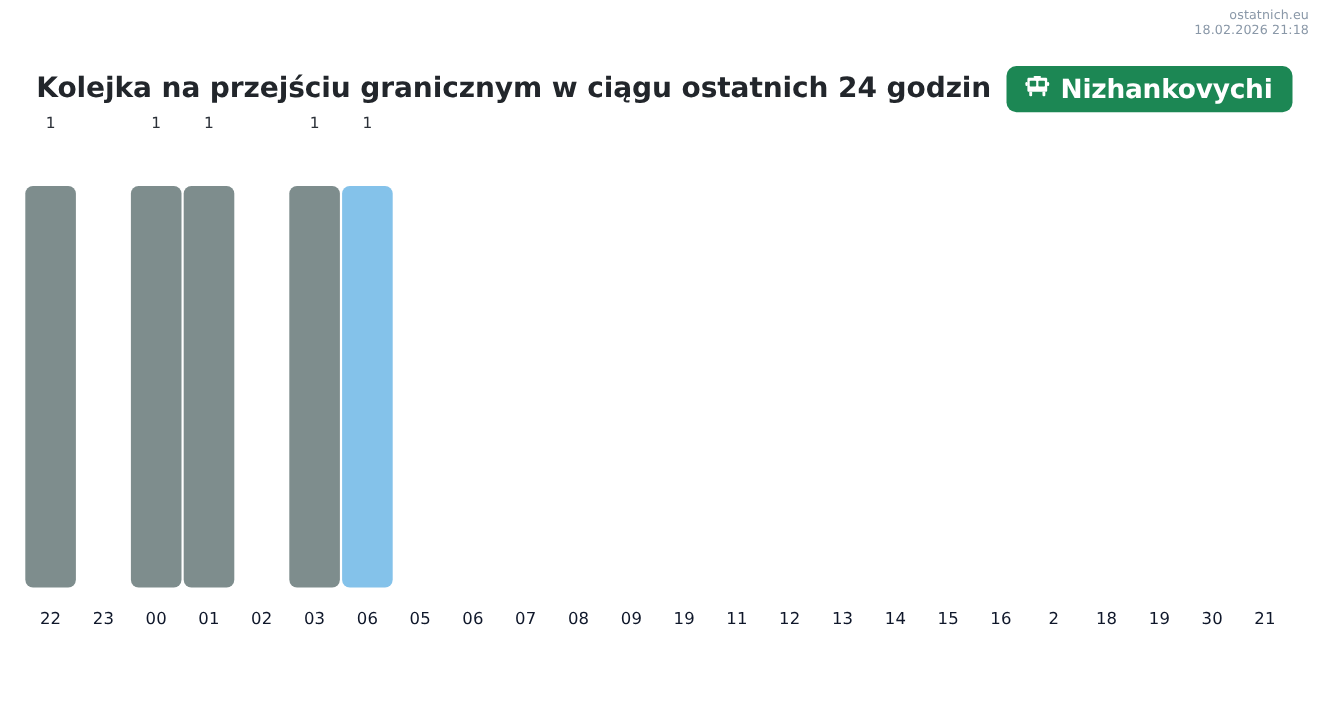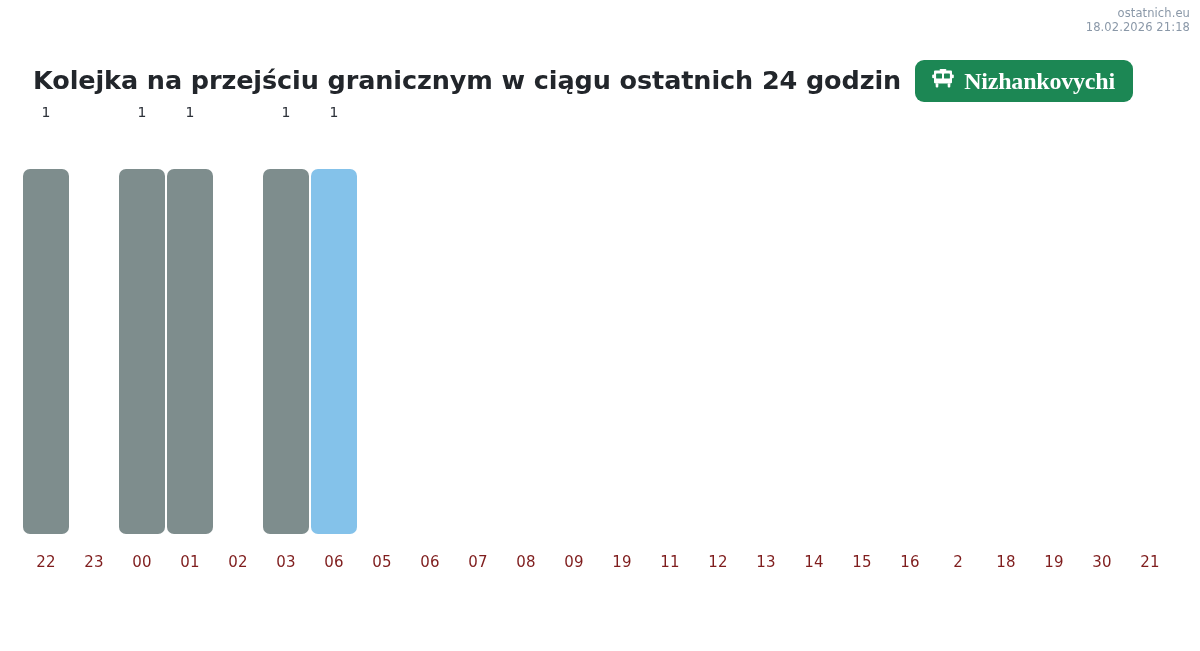--- a/index.html
+++ b/index.html
@@ -53,21 +53,20 @@
     display: inline-flex;
     align-items: center;
     gap: 9px;
     background: #1c8754;
     color: #ffffff;
     border-radius: 9px;
     padding: 8px 18px 9px 16px;
     height: 42px;
     box-sizing: border-box;
     white-space: nowrap;
-    font-family: Liberation Serif, serif;
   }
   .station-badge .badge-label {
     font-size: 24px;
     font-weight: 700;
     line-height: 1;
     letter-spacing: -0.2px;
   }
   .bus-icon { display: block; flex: none; }
 
   
@@ -121,21 +120,21 @@
     left: 0;
     top: 425px;
     width: 1152px;
     display: flex;
   }
   .xtick {
     width: 48px;
     flex: 0 0 48px;
     text-align: center;
     font-size: 15px;
-    color: #7f1d1d;
+    color: #0f172a;
     font-weight: 400;
     line-height: 1;
     letter-spacing: 0.2px;
   }
 </style>
 </head>
 <body>
 
 <div class="watermark">
   <div>ostatnich.eu</div>

